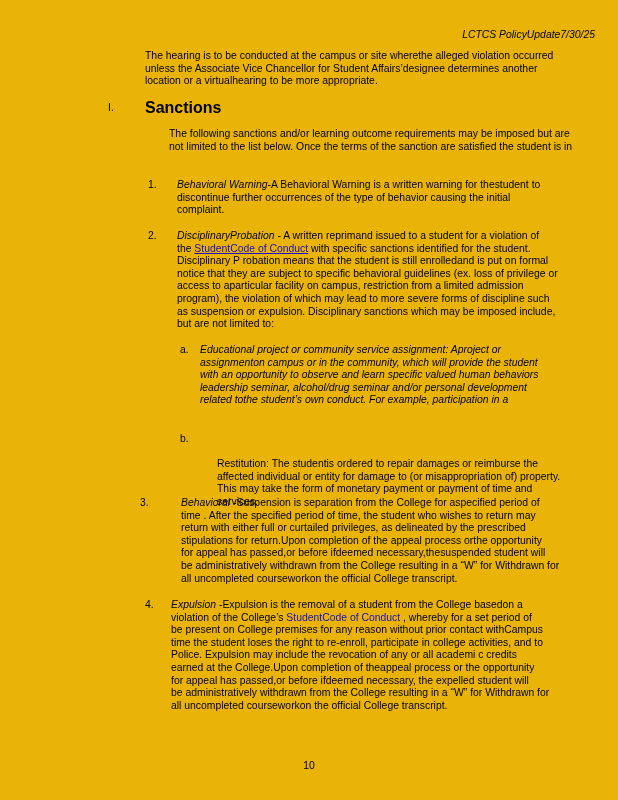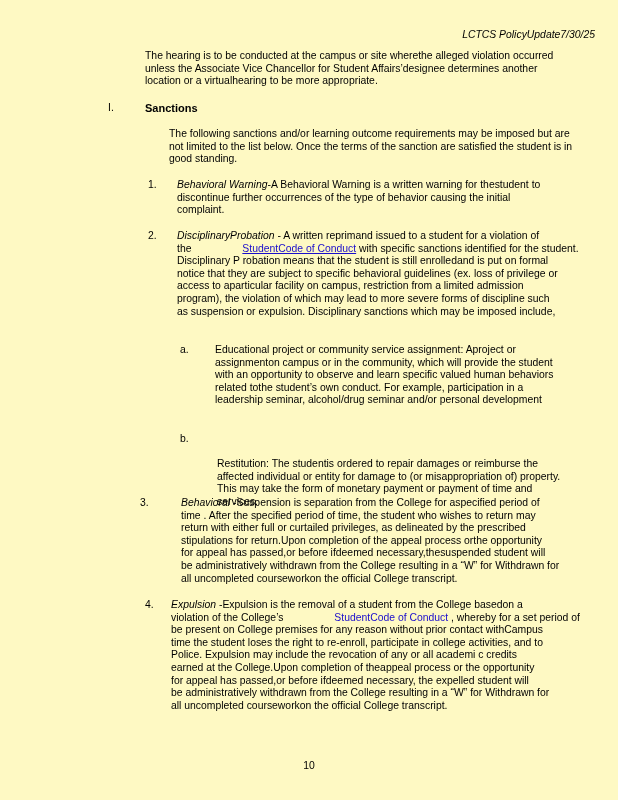--- a/index.html
+++ b/index.html
@@ -13,59 +13,58 @@
       position: relative;
       overflow: hidden;
       font-family: "Liberation Sans", sans-serif;
       font-size: 10.4px;
       color: #000000;
     }
     .page {
       position: absolute;
       left: 0; top: 0;
       width: 618px; height: 800px;
-      background: #fef9c3;
+      background: #eab308;
     }
     .header {
       position: absolute;
       top: 29px;
       right: 23px;
       font-style: italic;
       font-size: 10.4px;
       line-height: 12px;
     }
     .para {
       position: absolute;
       line-height: 12.6px;
       white-space: nowrap;
     }
     .para .ln { display: block; }
     .p-intro { left: 145px; top: 50px; }
     .sec-num { position: absolute; left: 108px; top: 102px; line-height: 12px; }
-    .sec-title { position: absolute; left: 145px; top: 102px; font-weight: bold; font-size: 11px; line-height: 12px; }
+    .sec-title { position: absolute; left: 145px; top: 102px; font-weight: bold; font-size: 16px; line-height: 12px; }
     .p-sanctions { left: 145px; top: 128px; margin-left: 24px; }
 
     .num { position: absolute; line-height: 12.6px; }
     .n1 { left: 148px; top: 179px; }
     .t1 { left: 177px; top: 179px; }
     .n2 { left: 148px; top: 230px; }
     .t2 { left: 177px; top: 230px; }
     .na { left: 180px; top: 344px; }
-    .ta { left: 215px; top: 344px; }
+    .ta { left: 200px; top: 344px; font-style: italic; }
     .nb { left: 180px; top: 433px; }
     .tb { left: 217px; top: 458px; }
     .n3 { left: 140px; top: 497px; }
     .t3 { left: 181px; top: 497px; }
     .n4 { left: 145px; top: 599px; }
     .t4 { left: 171px; top: 599px; }
 
     .term { font-style: italic; }
     .link {
       color: #1a0dcc;
-      margin-left: 48px;
     }
     .link.u { text-decoration: underline; }
 
     .footer {
       position: absolute;
       top: 760px;
       left: 0;
       width: 618px;
       text-align: center;
       font-size: 10.4px;
@@ -84,21 +83,20 @@
     <span class="ln">unless the Associate Vice Chancellor  for Student Affairs’designee determines   another</span>
     <span class="ln">location or  a virtualhearing  to be more appropriate.</span>
   </div>
 
   <div class="sec-num">I.</div>
   <div class="sec-title">Sanctions</div>
 
   <div class="para p-sanctions">
     <span class="ln">The  following sanctions and/or learning outcome requirements  may be imposed  but are</span>
     <span class="ln">not limited  to the list below. Once the terms of the sanction are satisfied the student is in</span>
-    <span class="ln">good standing.</span>
   </div>
 
   <div class="num n1">1.</div>
   <div class="para t1">
     <span class="ln">
       <span class="term">Behavioral Warning</span><span>-A Behavioral  Warning is a written warning for thestudent to</span>
     </span>
     <span class="ln">discontinue further occurrences of the type of behavior causing the initial</span>
     <span class="ln">complaint.</span>
   </div>
@@ -109,29 +107,30 @@
       <span class="term">DisciplinaryProbation</span><span> - A written reprimand  issued to a student  for a violation  of</span>
     </span>
     <span class="ln">
       <span>the </span><span class="link u">StudentCode  of  Conduct</span><span> with  specific sanctions identified  for the student.</span>
     </span>
     <span class="ln">Disciplinary  P robation means that the student is still enrolledand  is put on formal</span>
     <span class="ln">notice that they are subject to specific behavioral  guidelines  (ex. loss of privilege or</span>
     <span class="ln">access to aparticular facility on campus, restriction from a limited  admission</span>
     <span class="ln">program), the violation  of which may lead  to more severe forms of discipline  such</span>
     <span class="ln">as suspension or expulsion.  Disciplinary  sanctions which may be imposed include,</span>
+    <span class="ln">but are not limited  to:</span>
   </div>
 
   <div class="num na">a.</div>
   <div class="para ta">
     <span class="ln">Educational  project or community  service assignment:  Aproject or</span>
     <span class="ln">assignmenton  campus  or in the community,   which will provide the student</span>
     <span class="ln">with an opportunity to observe and learn specific valued human  behaviors</span>
+    <span class="ln">leadership  seminar,  alcohol/drug  seminar  and/or personal development</span>
     <span class="ln">related tothe  student’s own  conduct. For example,  participation  in  a</span>
-    <span class="ln">leadership  seminar,  alcohol/drug  seminar  and/or personal development</span>
   </div>
 
   <div class="num nb">b.</div>
   <div class="para tb">
     <span class="ln">Restitution: The  studentis ordered to repair damages  or reimburse the</span>
     <span class="ln">affected individual  or entity  for damage  to (or misappropriation  of) property.</span>
     <span class="ln">This  may take  the  form of monetary  payment or payment  of time  and</span>
     <span class="ln">services.</span>
   </div>
 

